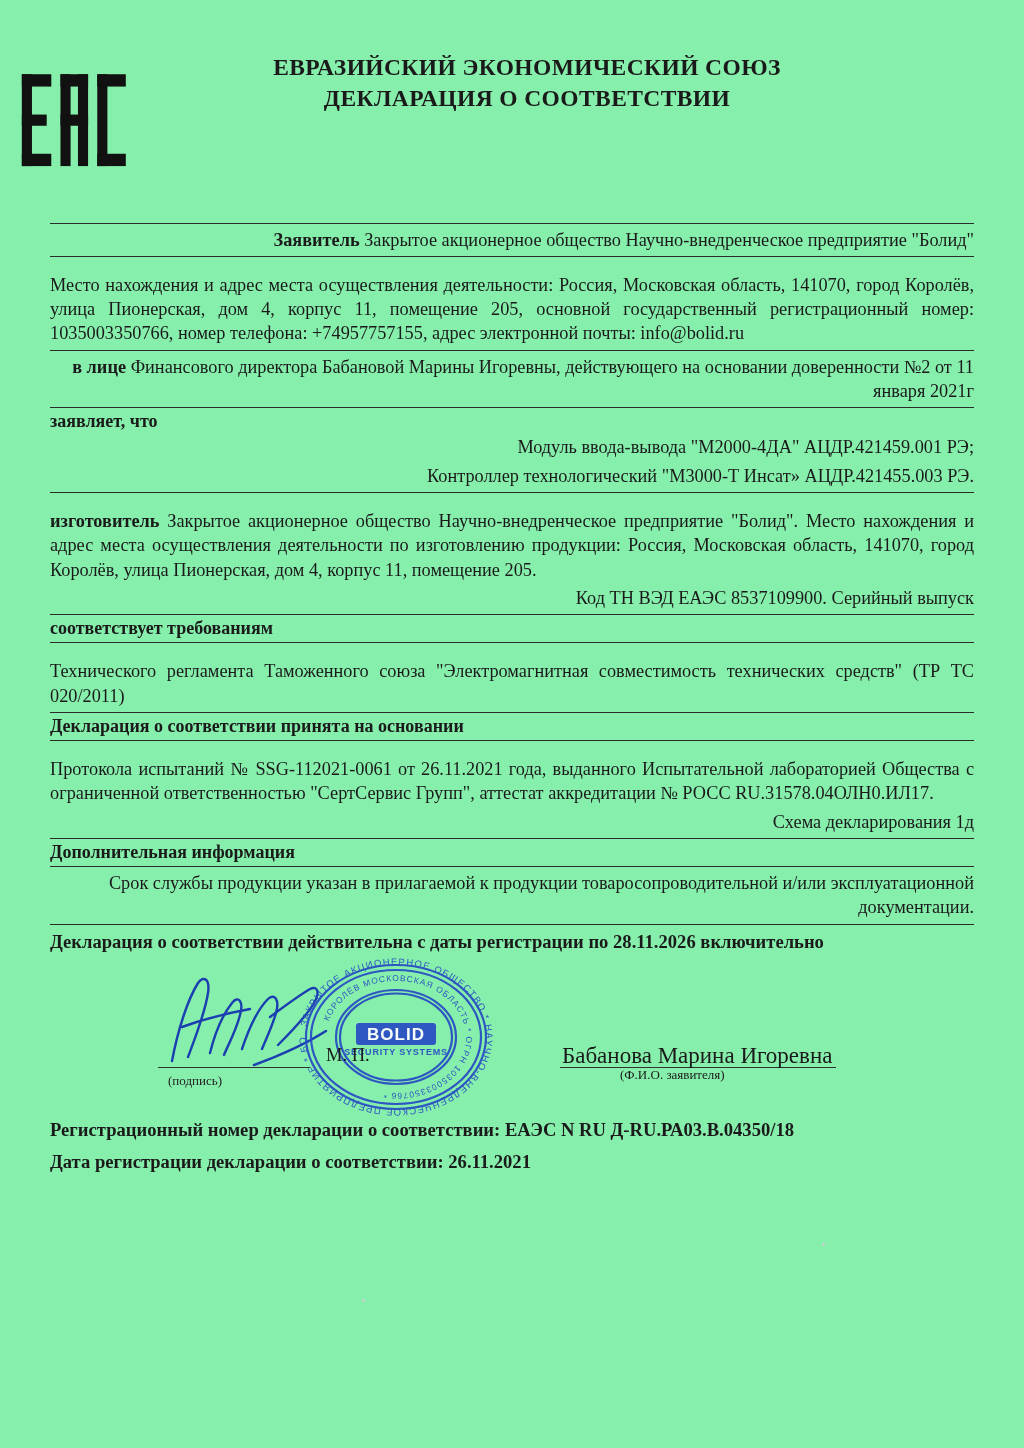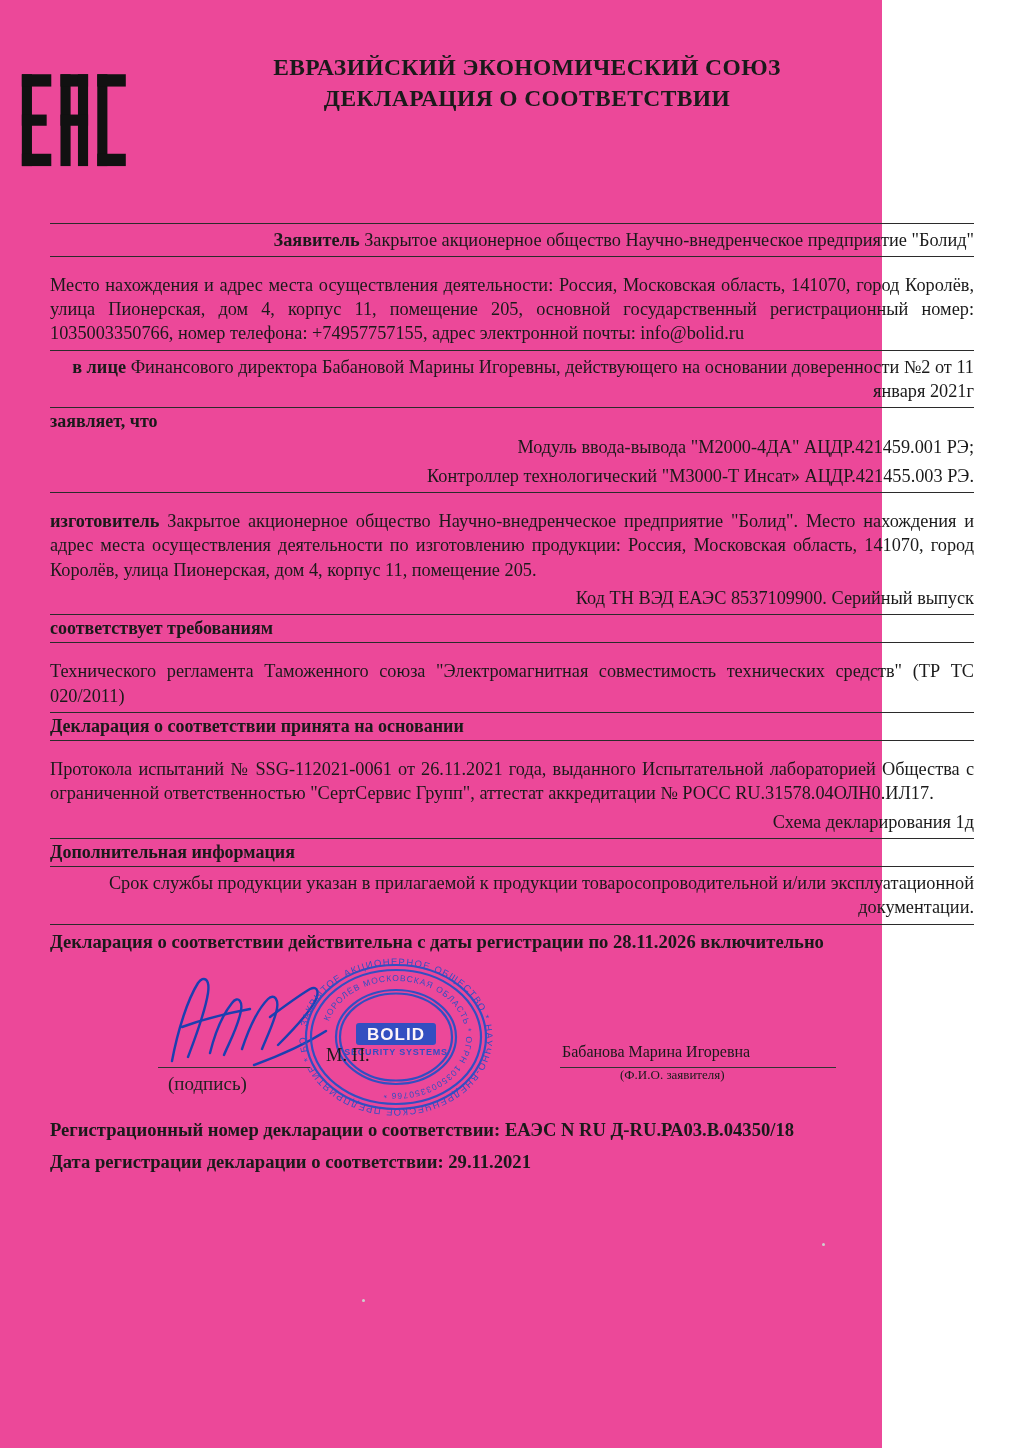--- a/index.html
+++ b/index.html
@@ -11,23 +11,23 @@
     width: 1024px;
     height: 1448px;
     position: relative;
     font-family: "Liberation Serif", serif;
     color: #1a1a1a;
     overflow: hidden;
   }
   .page {
     position: absolute;
     left: 0; top: 0;
-    width: 882px;
+    width: 1024px;
     height: 1448px;
-    background: #ec4899;
+    background: #86efac;
   }
   .content {
     position: absolute;
     left: 50px;
     top: 44px;
     width: 924px;
   }
   
   .doc-title {
     text-align: center;
@@ -87,34 +87,34 @@
   }
   .sign-area {
     position: relative;
     height: 150px;
     margin-top: 6px;
   }
   .sign-caption {
     position: absolute;
     left: 118px;
     top: 110px;
-    font-size: 19px;
+    font-size: 13px;
     color: #222;
   }
   .sign-mp {
     position: absolute;
     left: 276px;
     top: 82px;
     font-size: 18.5px;
   }
   .sign-name {
     position: absolute;
     left: 512px;
     top: 80px;
-    font-size: 16px;
+    font-size: 23px;
   }
   .sign-name-caption {
     position: absolute;
     left: 570px;
     top: 104px;
     font-size: 13px;
   }
   .sign-underline {
     position: absolute;
     left: 510px;
@@ -303,20 +303,20 @@
       <div class="sign-name">Бабанова Марина Игоревна</div>
       <div class="sign-name-caption">(Ф.И.О. заявителя)</div>
     </div>
 
     <div class="reg-line">
       <span>Регистрационный номер декларации о соответствии:</span>
       <span>ЕАЭС N RU Д-RU.РА03.В.04350/18</span>
     </div>
     <div class="date-line">
       <span>Дата регистрации декларации о соответствии:</span>
-      <span>29.11.2021</span>
+      <span>26.11.2021</span>
     </div>
 
   </div>
 
   <div class="speck" style="left:822px; top:1243px; width:3px; height:3px;"></div>
   <div class="speck" style="left:362px; top:1299px; width:3px; height:3px;"></div>
 </div>
 
 </body></html>

